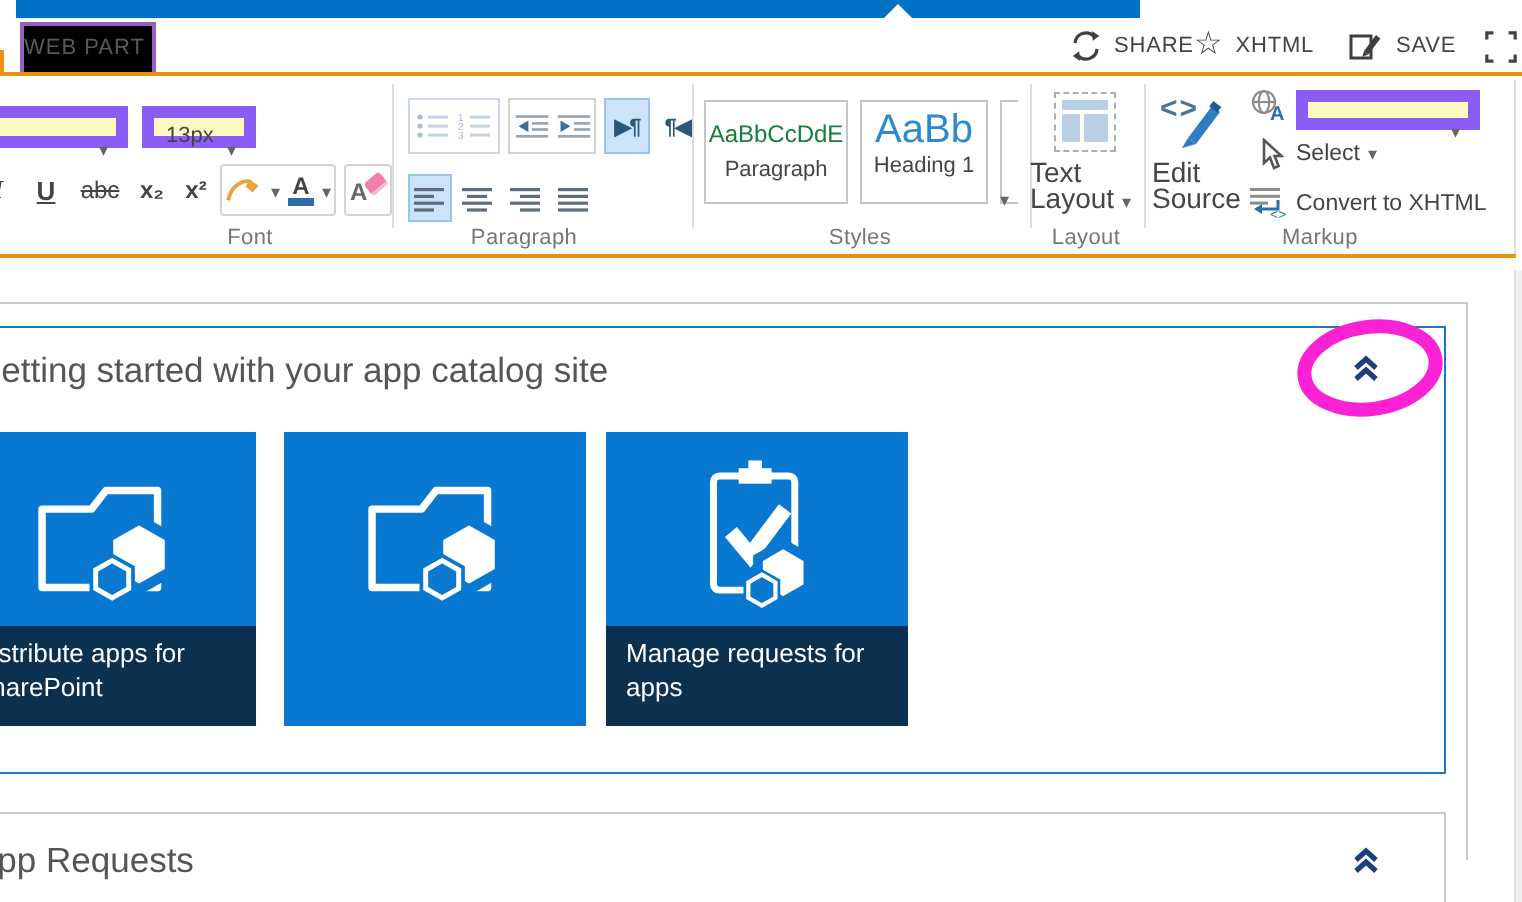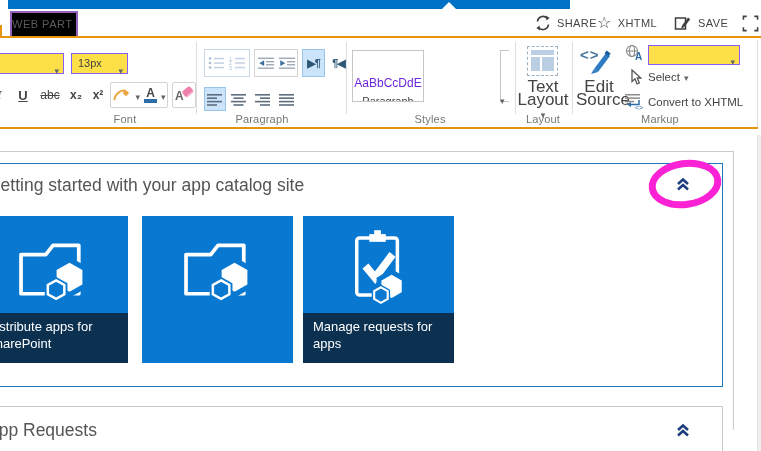--- a/index.html
+++ b/index.html
@@ -1,34 +1,34 @@
 <!DOCTYPE html>
 <html><head>
 <meta charset="utf-8">
 <style>
   *{box-sizing:border-box;margin:0;padding:0}
   html,body{width:761px;height:451px;overflow:hidden;background:#fff;
     font-family:"Liberation Sans",sans-serif;-webkit-font-smoothing:antialiased}
   #screen{position:relative;width:761px;height:451px;overflow:hidden;background:#fff}
   .abs{position:absolute}
   .car::after{content:"▾";font-size:9px;color:#666;line-height:1}
-  .dd{position:absolute;background:#fde047;border:1px solid #8b5cf6}
+  .dd{position:absolute;background:#fef9c3;border:6px solid #8b5cf6}
   .dd .car{position:absolute;right:4px;top:6px}
   .dd .val{position:absolute;left:6px;top:3px;font-size:11px;color:#444}
   .vdiv{position:absolute;width:1px;background:#DDDDDD}
   .rlabel{position:absolute;font-size:11px;color:#767676;text-align:center;letter-spacing:.2px}
   .rbtn{position:absolute;display:flex;align-items:center;justify-content:center;
     font-size:12px;color:#444;cursor:default}
   .box{position:absolute;border:1px solid #D4D4D4;background:#fff;display:flex;
     align-items:center;justify-content:center;gap:4px}
   .selbtn{background:#CBE4F9 !important;border:1px solid #98C5E9 !important}
   .stylebox{position:absolute;border:1px solid #C6C6C6;background:#fff;text-align:center;overflow:hidden}
   .act{position:absolute;top:13px;height:20px;display:flex;align-items:center;gap:6px;
     font-size:11px;color:#444;letter-spacing:.4px;cursor:pointer}
-  .bigbtn{position:absolute;text-align:center;font-size:17px;color:#444;line-height:13px;cursor:pointer}
+  .bigbtn{position:absolute;text-align:left;font-size:14px;color:#444;line-height:13px;cursor:pointer}
   .tile{position:absolute;top:216px;width:151px;height:147px;background:#0878D1;cursor:pointer}
   .tile .strip{position:absolute;left:0;right:0;bottom:0;height:50px;background:#0C3050}
   .tile .lbl{position:absolute;left:10px;top:6px;right:4px;font-size:13px;line-height:16.5px;color:#fff}
   .tile .ic{position:absolute;left:0;right:0;top:18px;display:flex;justify-content:center}
   .hd{position:absolute;font-size:17.5px;font-weight:400;color:#555;white-space:nowrap}
   .chev{position:absolute;width:26px;height:20px;display:flex;align-items:center;justify-content:center;cursor:pointer}
   .parline{fill:#C3D2E2}.pardot{fill:#A9BDD4}
   .alnsvg rect{fill:#5E6E7E}
   .ltrglyph{font-size:11px;color:#2C5777;font-weight:bold;letter-spacing:-1px}
   .tl-icon{position:absolute;left:527px;top:46px;width:31px;height:30px;border:1px dashed #9FB0BE;padding:3px;cursor:pointer}
@@ -178,22 +178,26 @@
       <rect x="0" y="1" width="15" height="1.6"></rect>
         <rect x="0" y="4.4" width="15" height="1.6"></rect>
       <rect x="0" y="7.8" width="15" height="1.6"></rect>
         <rect x="0" y="11.2" width="15" height="1.6"></rect>
     </svg>
   </div>
   <div class="rlabel" style="left:222px;top:113px;width:80px">Paragraph</div>
   <div class="vdiv" style="left:346px;top:42px;height:72px"></div>
 
   <div class="stylebox" style="left:352px;top:50px;width:72px;height:52px">
-    <div style="font-size:12px;color:#6d28d9;margin-top:25px;white-space:nowrap">AaBbCcDdE</div>
+    <div style="font-size:12px;color:#15803d;margin-top:9px;white-space:nowrap">AaBbCcDdE</div>
     <div style="font-size:11px;color:#444;margin-top:5px">Paragraph</div>
+  </div>
+  <div class="stylebox" style="left:430px;top:50px;width:64px;height:52px">
+    <div style="font-size:20px;color:#2E8AD0;margin-top:3px;line-height:22px">AaBb</div>
+    <div style="font-size:11px;color:#444;margin-top:1px">Heading 1</div>
   </div>
   <div class="stylebox" style="left:500px;top:50px;width:9px;height:52px;border-right:0"></div>
   <span class="car abs" style="left:500px;top:90px"></span>
   <div class="rlabel" style="left:390px;top:113px;width:80px">Styles</div>
   <div class="vdiv" style="left:515px;top:42px;height:72px"></div>
 
   <div class="tl-icon">
     <div class="hdr"></div>
     <div class="cols">
         <div class="c1"></div>

